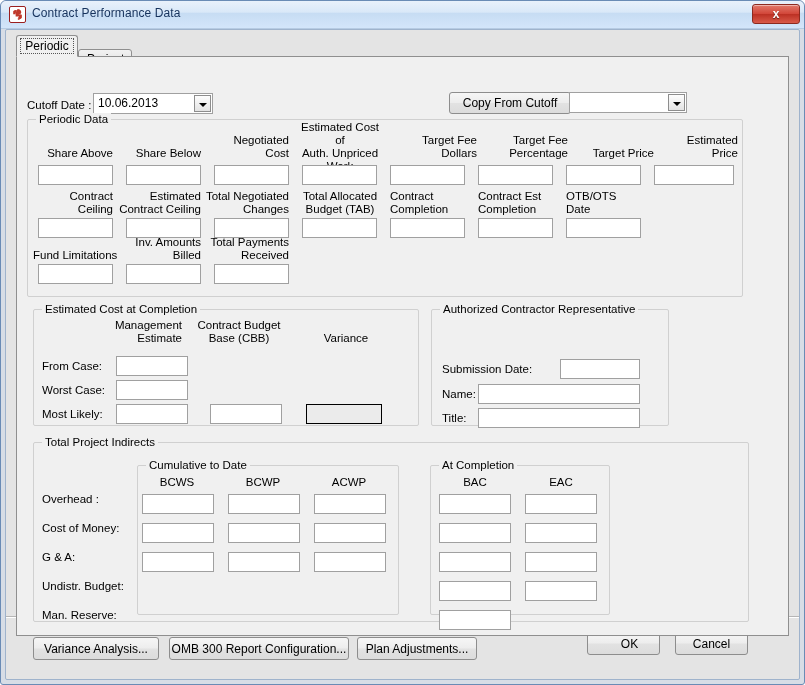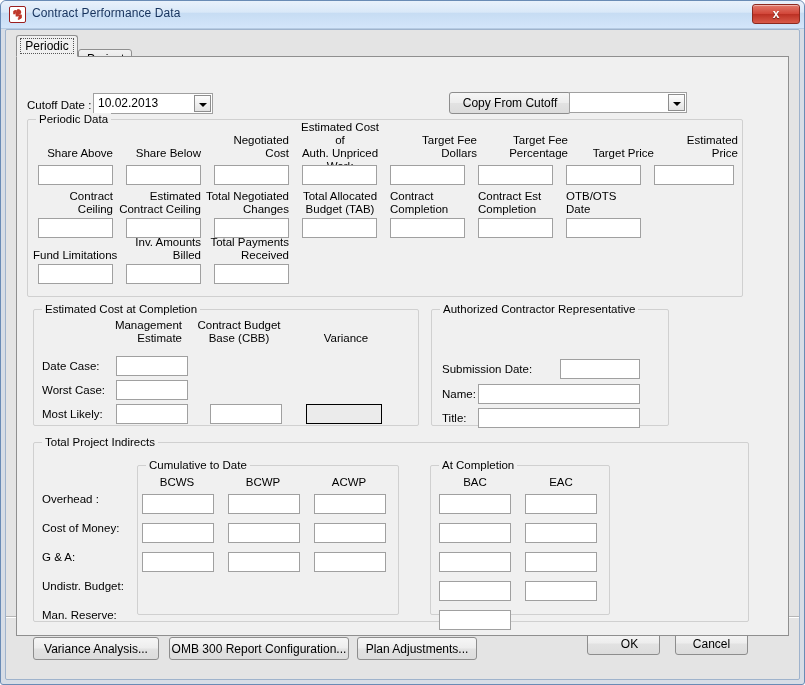--- a/index.html
+++ b/index.html
@@ -210,21 +210,21 @@
       </div>
       <div class="tab inactive" style="left:62px; width:54px;">
         <span>Project</span>
       </div>
     </div>
 
     <div class="tabpage">
 
       <div class="lbl left" style="left:10px; top:42px; width:65px;">Cutoff Date :</div>
       <div class="combo" style="left:76px; top:36px; width:120px;">
-        <span class="cval">10.02.2013</span>
+        <span class="cval">10.06.2013</span>
         <span class="arrow"></span>
       </div>
 
       <div class="btn" style="left:432px; top:35px; width:122px; height:22px; line-height:21px;">
         <span>Copy From Cutoff</span>
       </div>
 
       <div class="combo" style="left:552px; top:35px; width:118px;">
         <span class="cval"></span>
         <span class="arrow"></span>
@@ -293,21 +293,21 @@
 
       <div class="group" style="left:16px; top:252px; width:386px; height:117px;">
         <span class="gtitle">Estimated Cost at Completion</span>
 
         <div class="lbl right" style="left:60px;  top:9px; width:88px; text-align:right;">Management
 Estimate</div>
         <div class="lbl center" style="left:155px; top:9px; width:100px; text-align:center;">Contract Budget
 Base (CBB)</div>
         <div class="lbl center" style="left:272px; top:22px; width:80px; text-align:center;">Variance</div>
 
-        <div class="lbl left" style="left:8px; top:50px; width:80px;">Date Case:</div>
+        <div class="lbl left" style="left:8px; top:50px; width:80px;">From Case:</div>
         <div class="tb" style="left:82px; top:46px; width:72px;"></div>
 
         <div class="lbl left" style="left:8px; top:74px; width:80px;">Worst Case:</div>
         <div class="tb" style="left:82px; top:70px; width:72px;"></div>
 
         <div class="lbl left" style="left:8px; top:98px; width:80px;">Most Likely:</div>
         <div class="tb" style="left:82px;  top:94px; width:72px;"></div>
         <div class="tb" style="left:176px; top:94px; width:72px;"></div>
         <div class="tb readonly" style="left:272px; top:94px; width:76px;"></div>
       </div>

